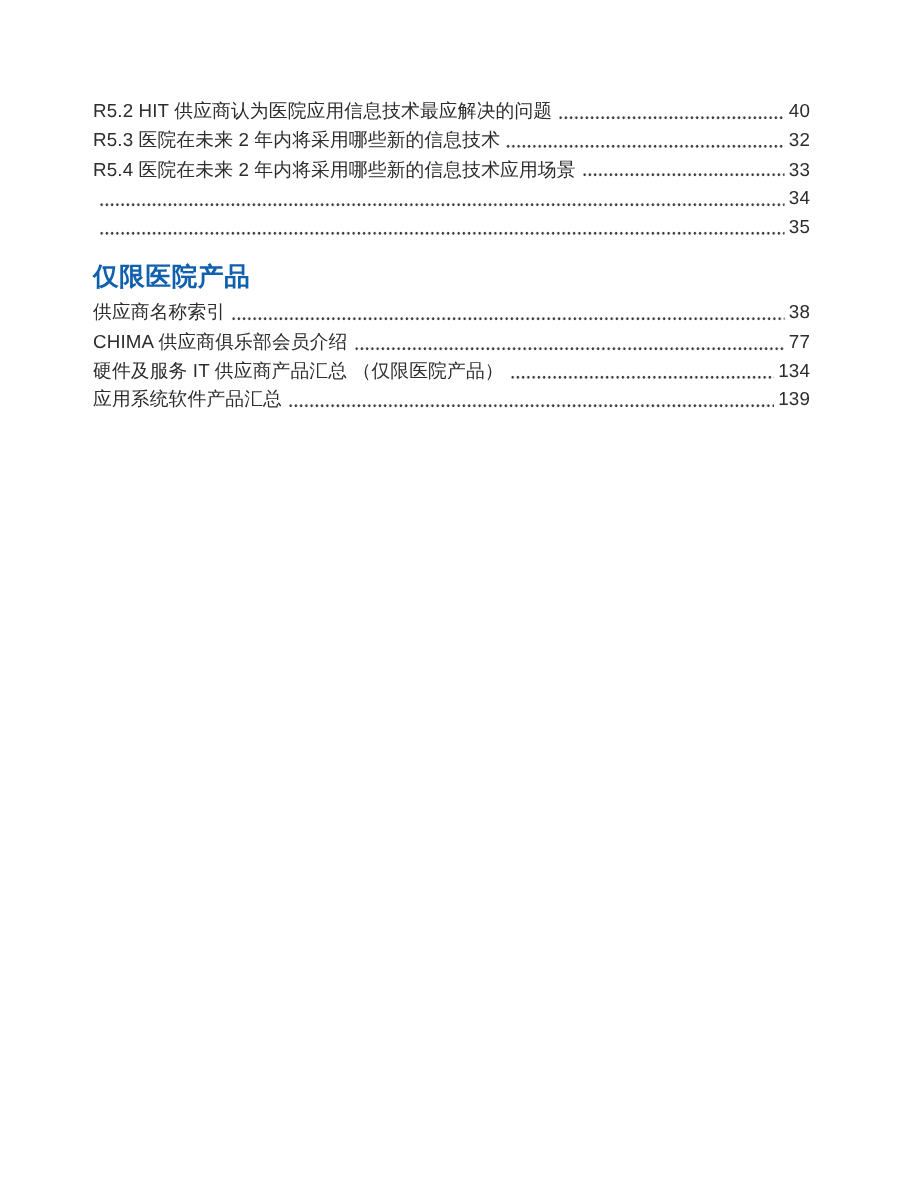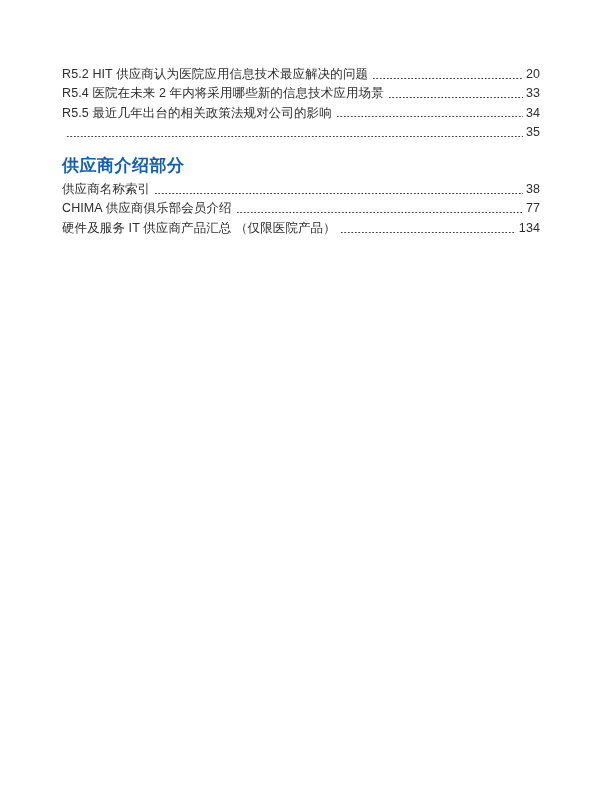--- a/index.html
+++ b/index.html
@@ -62,50 +62,59 @@
   }
 </style>
 </head>
 <body style="background: rgb(255, 255, 255);">
 
 <div class="page">
   <div class="toc-section" id="toc-section-1">
       <div class="toc-row">
     <span class="toc-label">R5.2 HIT 供应商认为医院应用信息技术最应解决的问题</span>
     <span class="toc-leader"></span>
-    <span class="toc-page">20</span>
+    <span class="toc-page">40</span>
+  </div>
+      <div class="toc-row">
+    <span class="toc-label">R5.3 医院在未来 2 年内将采用哪些新的信息技术</span>
+    <span class="toc-leader"></span>
+    <span class="toc-page">32</span>
   </div>
       <div class="toc-row">
     <span class="toc-label">R5.4 医院在未来 2 年内将采用哪些新的信息技术应用场景</span>
     <span class="toc-leader"></span>
     <span class="toc-page">33</span>
   </div>
       <div class="toc-row">
-    <span class="toc-label">R5.5 最近几年出台的相关政策法规对公司的影响</span>
     <span class="toc-leader"></span>
     <span class="toc-page">34</span>
   </div>
       <div class="toc-row">
     <span class="toc-leader"></span>
     <span class="toc-page">35</span>
   </div>
     </div>
 
-  <h2 class="section-heading">供应商介绍部分</h2>
+  <h2 class="section-heading">仅限医院产品</h2>
 
   <div class="toc-section" id="toc-section-2">
       <div class="toc-row">
     <span class="toc-label">供应商名称索引</span>
     <span class="toc-leader"></span>
     <span class="toc-page">38</span>
   </div>
       <div class="toc-row">
     <span class="toc-label">CHIMA 供应商俱乐部会员介绍</span>
     <span class="toc-leader"></span>
     <span class="toc-page">77</span>
   </div>
       <div class="toc-row">
     <span class="toc-label">硬件及服务 IT 供应商产品汇总 （仅限医院产品） </span>
     <span class="toc-leader"></span>
     <span class="toc-page">134</span>
   </div>
+      <div class="toc-row">
+    <span class="toc-label">应用系统软件产品汇总</span>
+    <span class="toc-leader"></span>
+    <span class="toc-page">139</span>
+  </div>
     </div>
 </div>
 
 </body></html>

